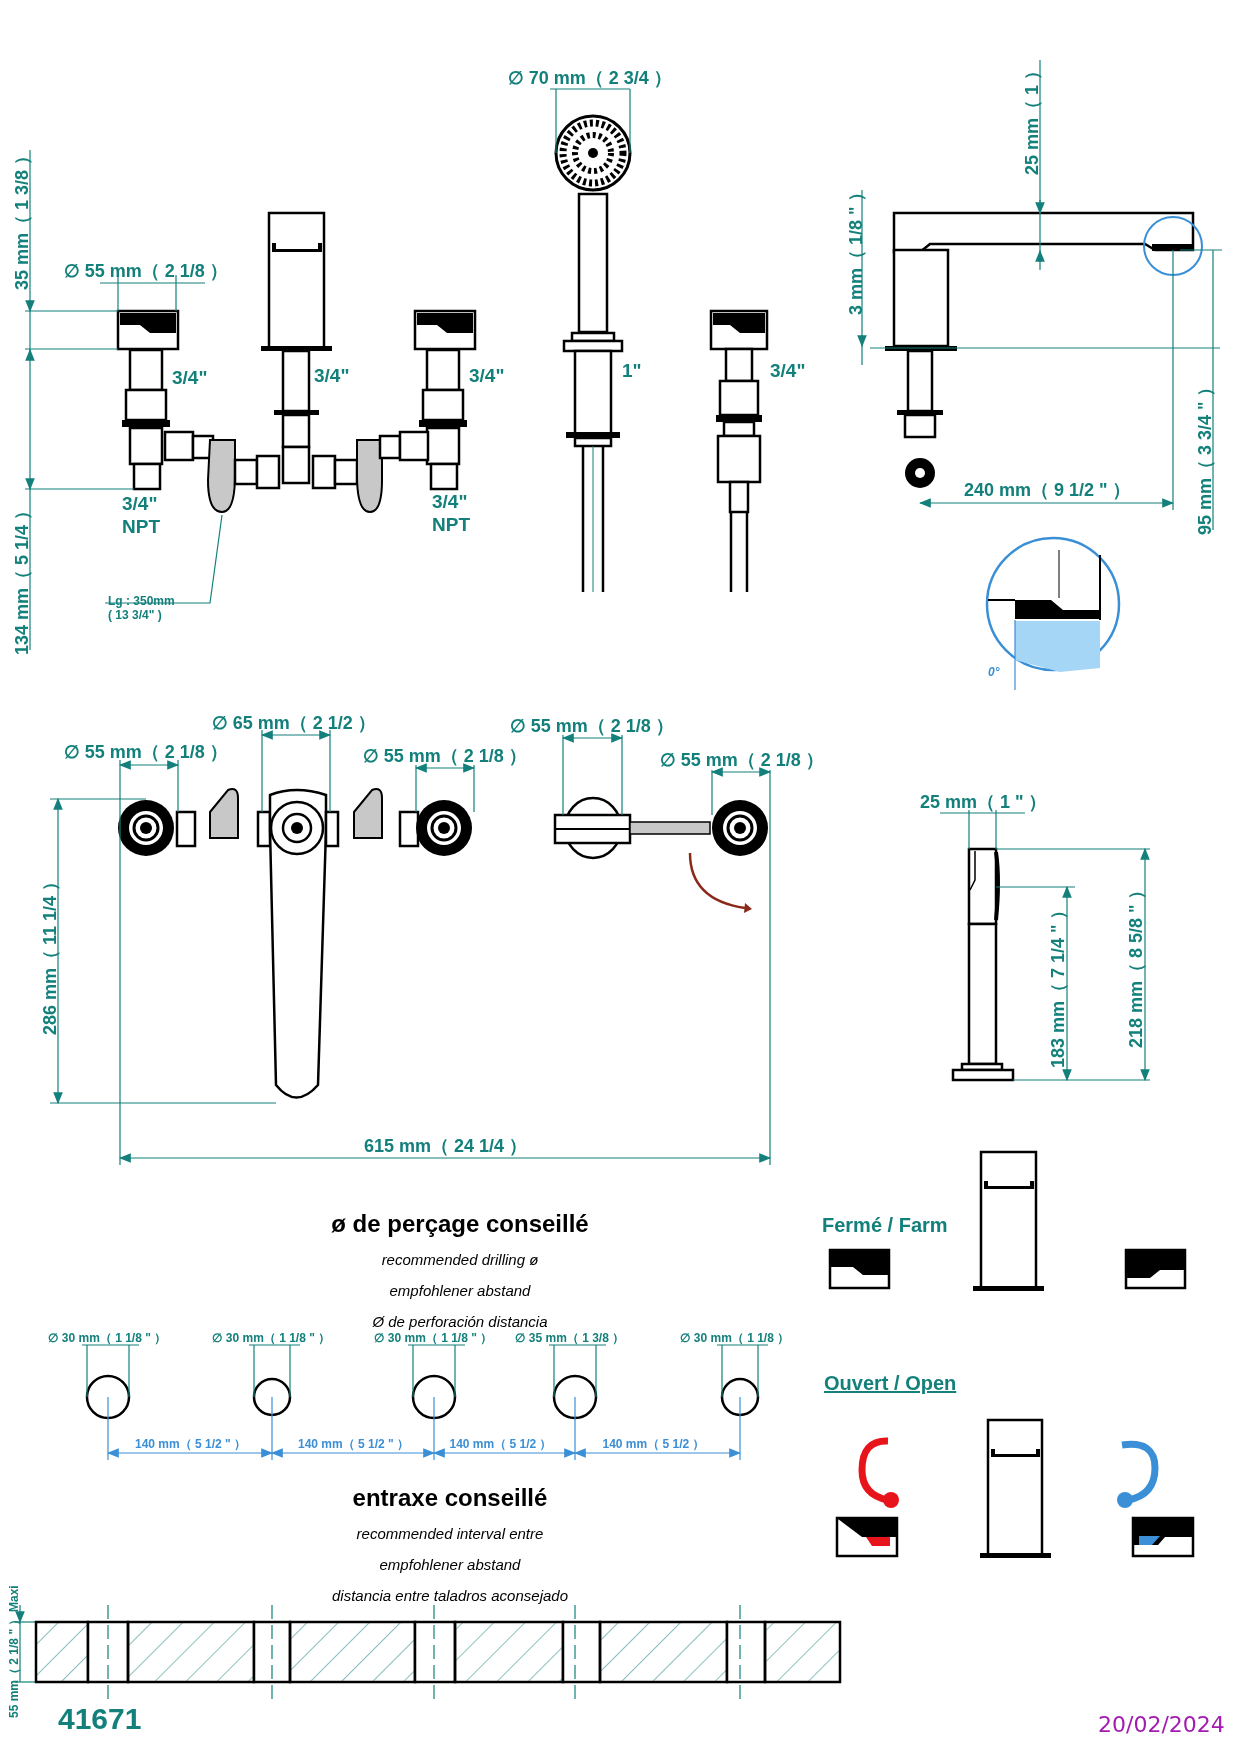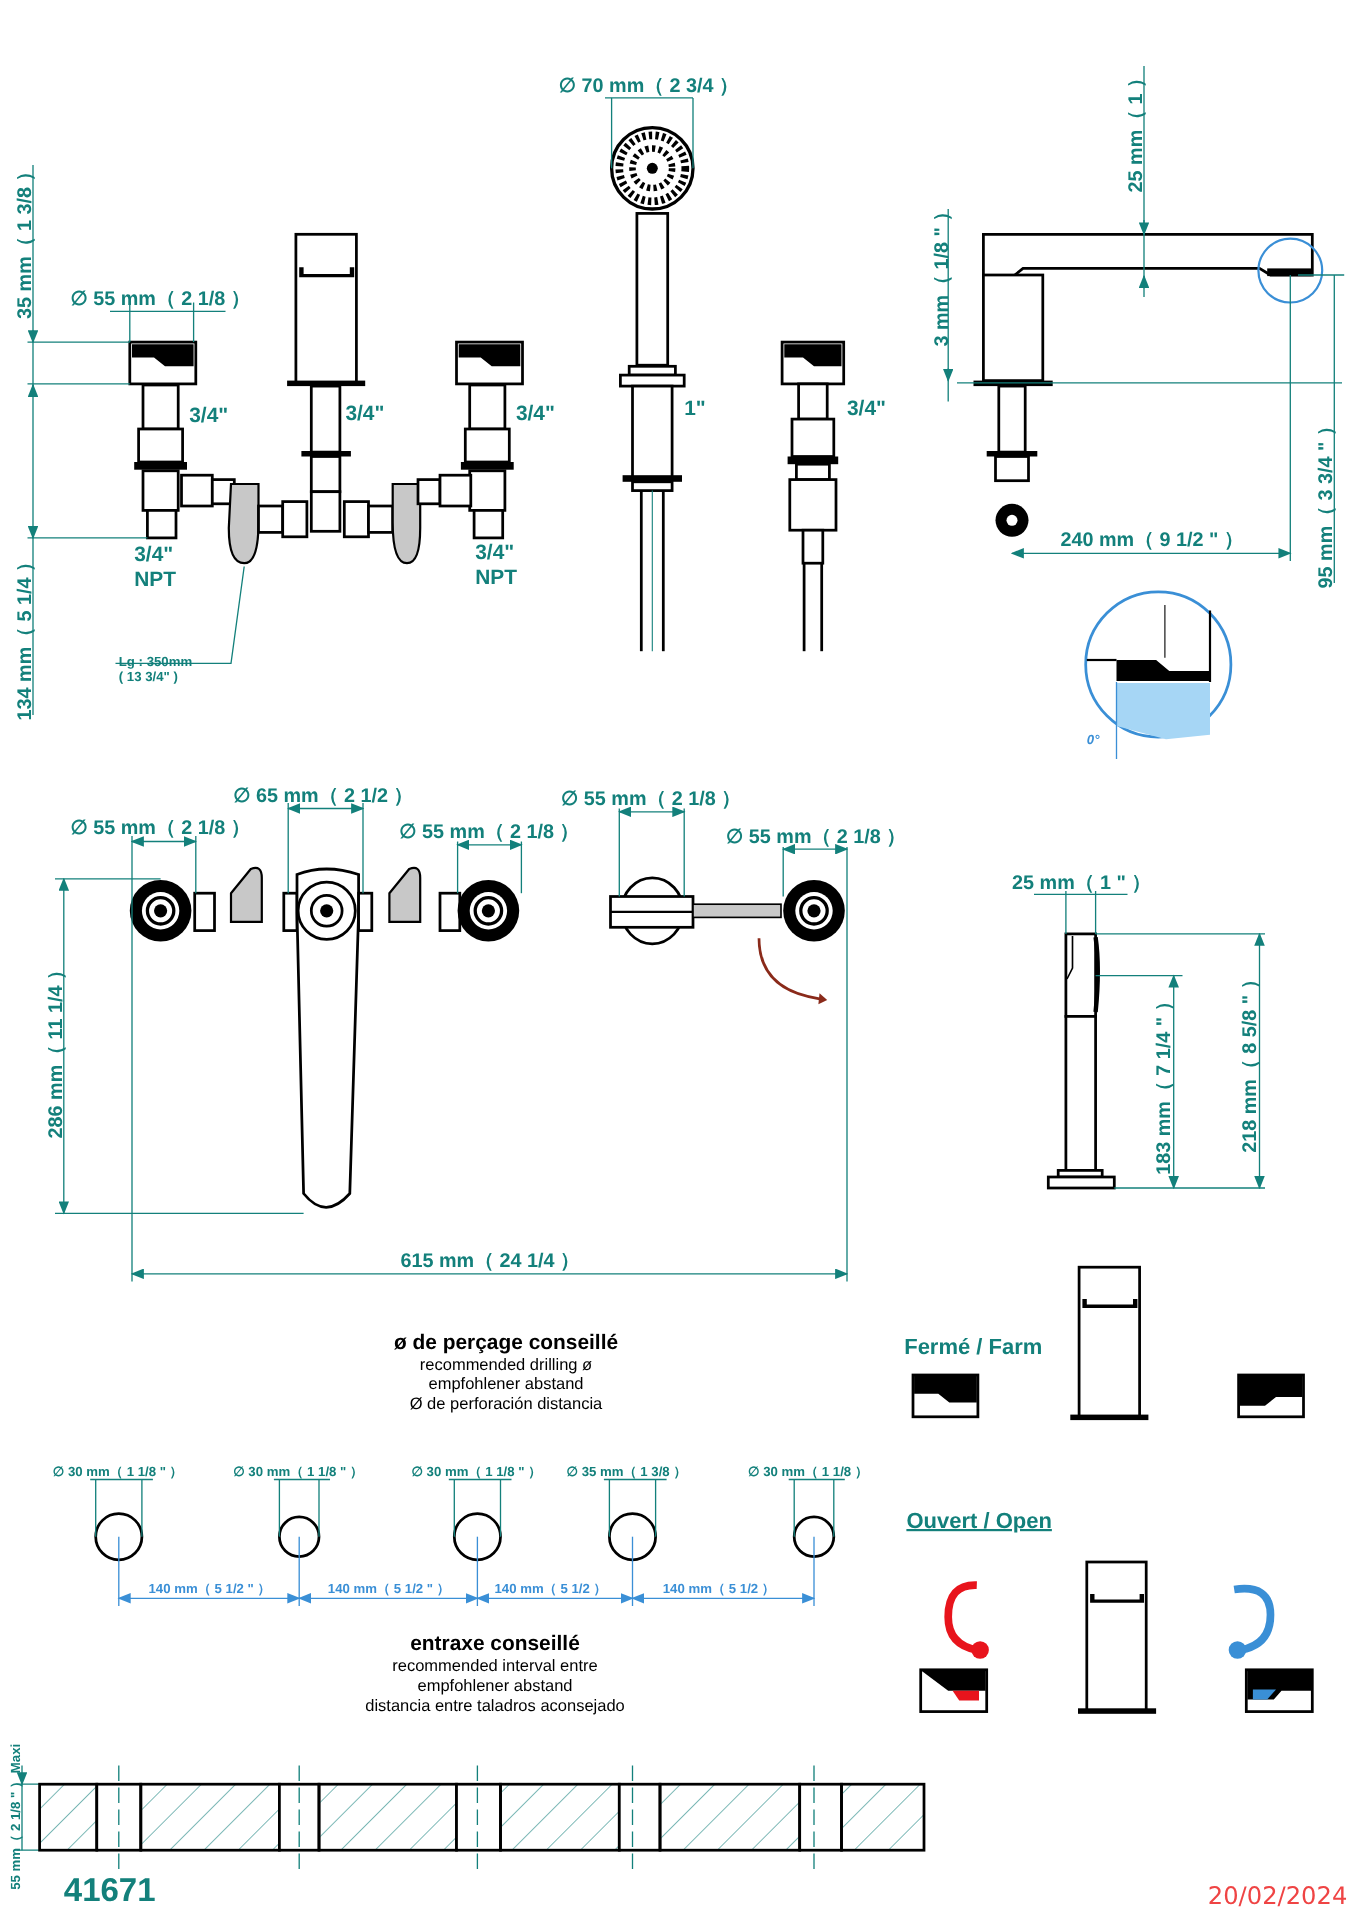--- a/index.html
+++ b/index.html
@@ -7,25 +7,25 @@
   svg#drawing{position:absolute;left:0;top:0;}
   .dim{fill:#13807b;font-family:"Liberation Sans",sans-serif;font-weight:bold;}
   .dimsm{fill:#13807b;font-family:"Liberation Sans",sans-serif;font-weight:bold;font-size:12px;}
   .blue{fill:#3a8fd6;font-family:"Liberation Sans",sans-serif;font-weight:bold;font-size:12px;}
   .ln{stroke:#13807b;stroke-width:1.2;fill:none;}
   .bln{stroke:#3a8fd6;stroke-width:1.2;fill:none;}
   .blk{stroke:#000;stroke-width:2.5;fill:#fff;}
   .blkf{fill:#000;}
   .grey{fill:#c8c8c8;stroke:#000;stroke-width:2;}
   .caption{position:absolute;text-align:center;color:#000;font-family:"Liberation Sans",sans-serif;}
-  .cap-title{font-weight:bold;font-size:19px;}
-  .cap-sub{font-size:15px;line-height:18px;}
+  .cap-title{font-weight:bold;font-size:24px;}
+  .cap-sub{font-style:italic;font-size:15px;line-height:18px;margin-top:13px;}
   .state-label{position:absolute;color:#13807b;font-weight:bold;font-size:20px;font-family:"Liberation Sans",sans-serif;}
   .ref{position:absolute;color:#13807b;font-weight:bold;font-size:30px;font-family:"Liberation Sans",sans-serif;}
-  .date{position:absolute;color:#ef4444;font-size:22px;font-family:"DejaVu Sans",sans-serif;}
+  .date{position:absolute;color:#a21caf;font-size:22px;font-family:"DejaVu Sans",sans-serif;}
 </style>
 </head>
 <body>
 
 <svg id="drawing" width="1236" height="1752" viewBox="0 0 1236 1752">
   <defs>
     <marker id="arr" markerWidth="10" markerHeight="8" refX="9" refY="4" orient="auto-start-reverse">
         <path d="M0,0 L10,4 L0,8 z" fill="#13807b"></path>
       </marker>
     <marker id="arrb" markerWidth="10" markerHeight="8" refX="9" refY="4" orient="auto-start-reverse">

